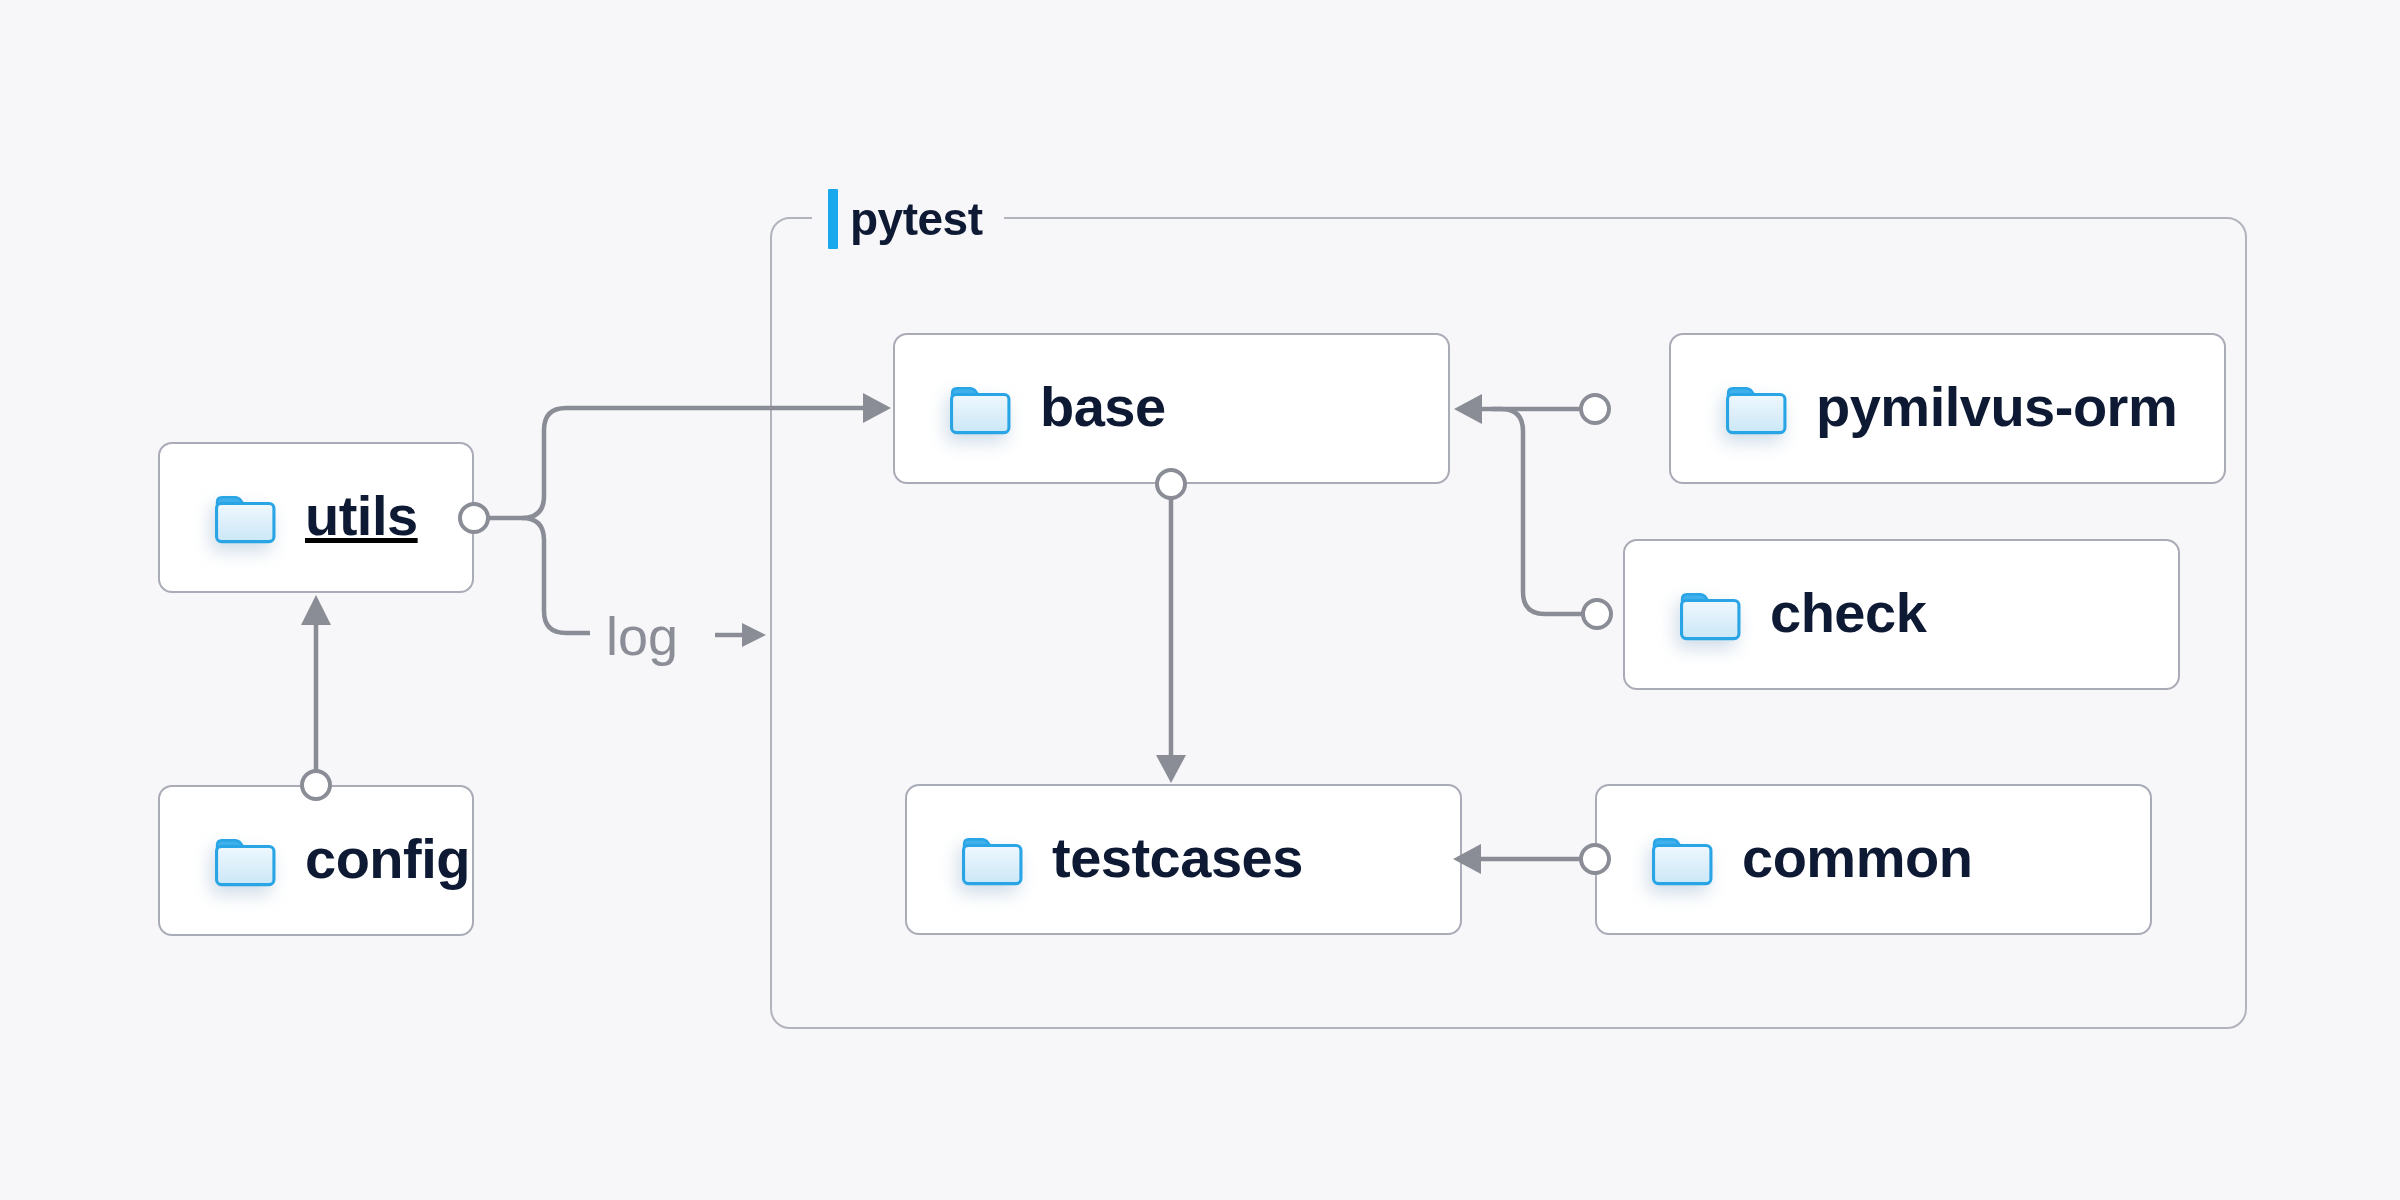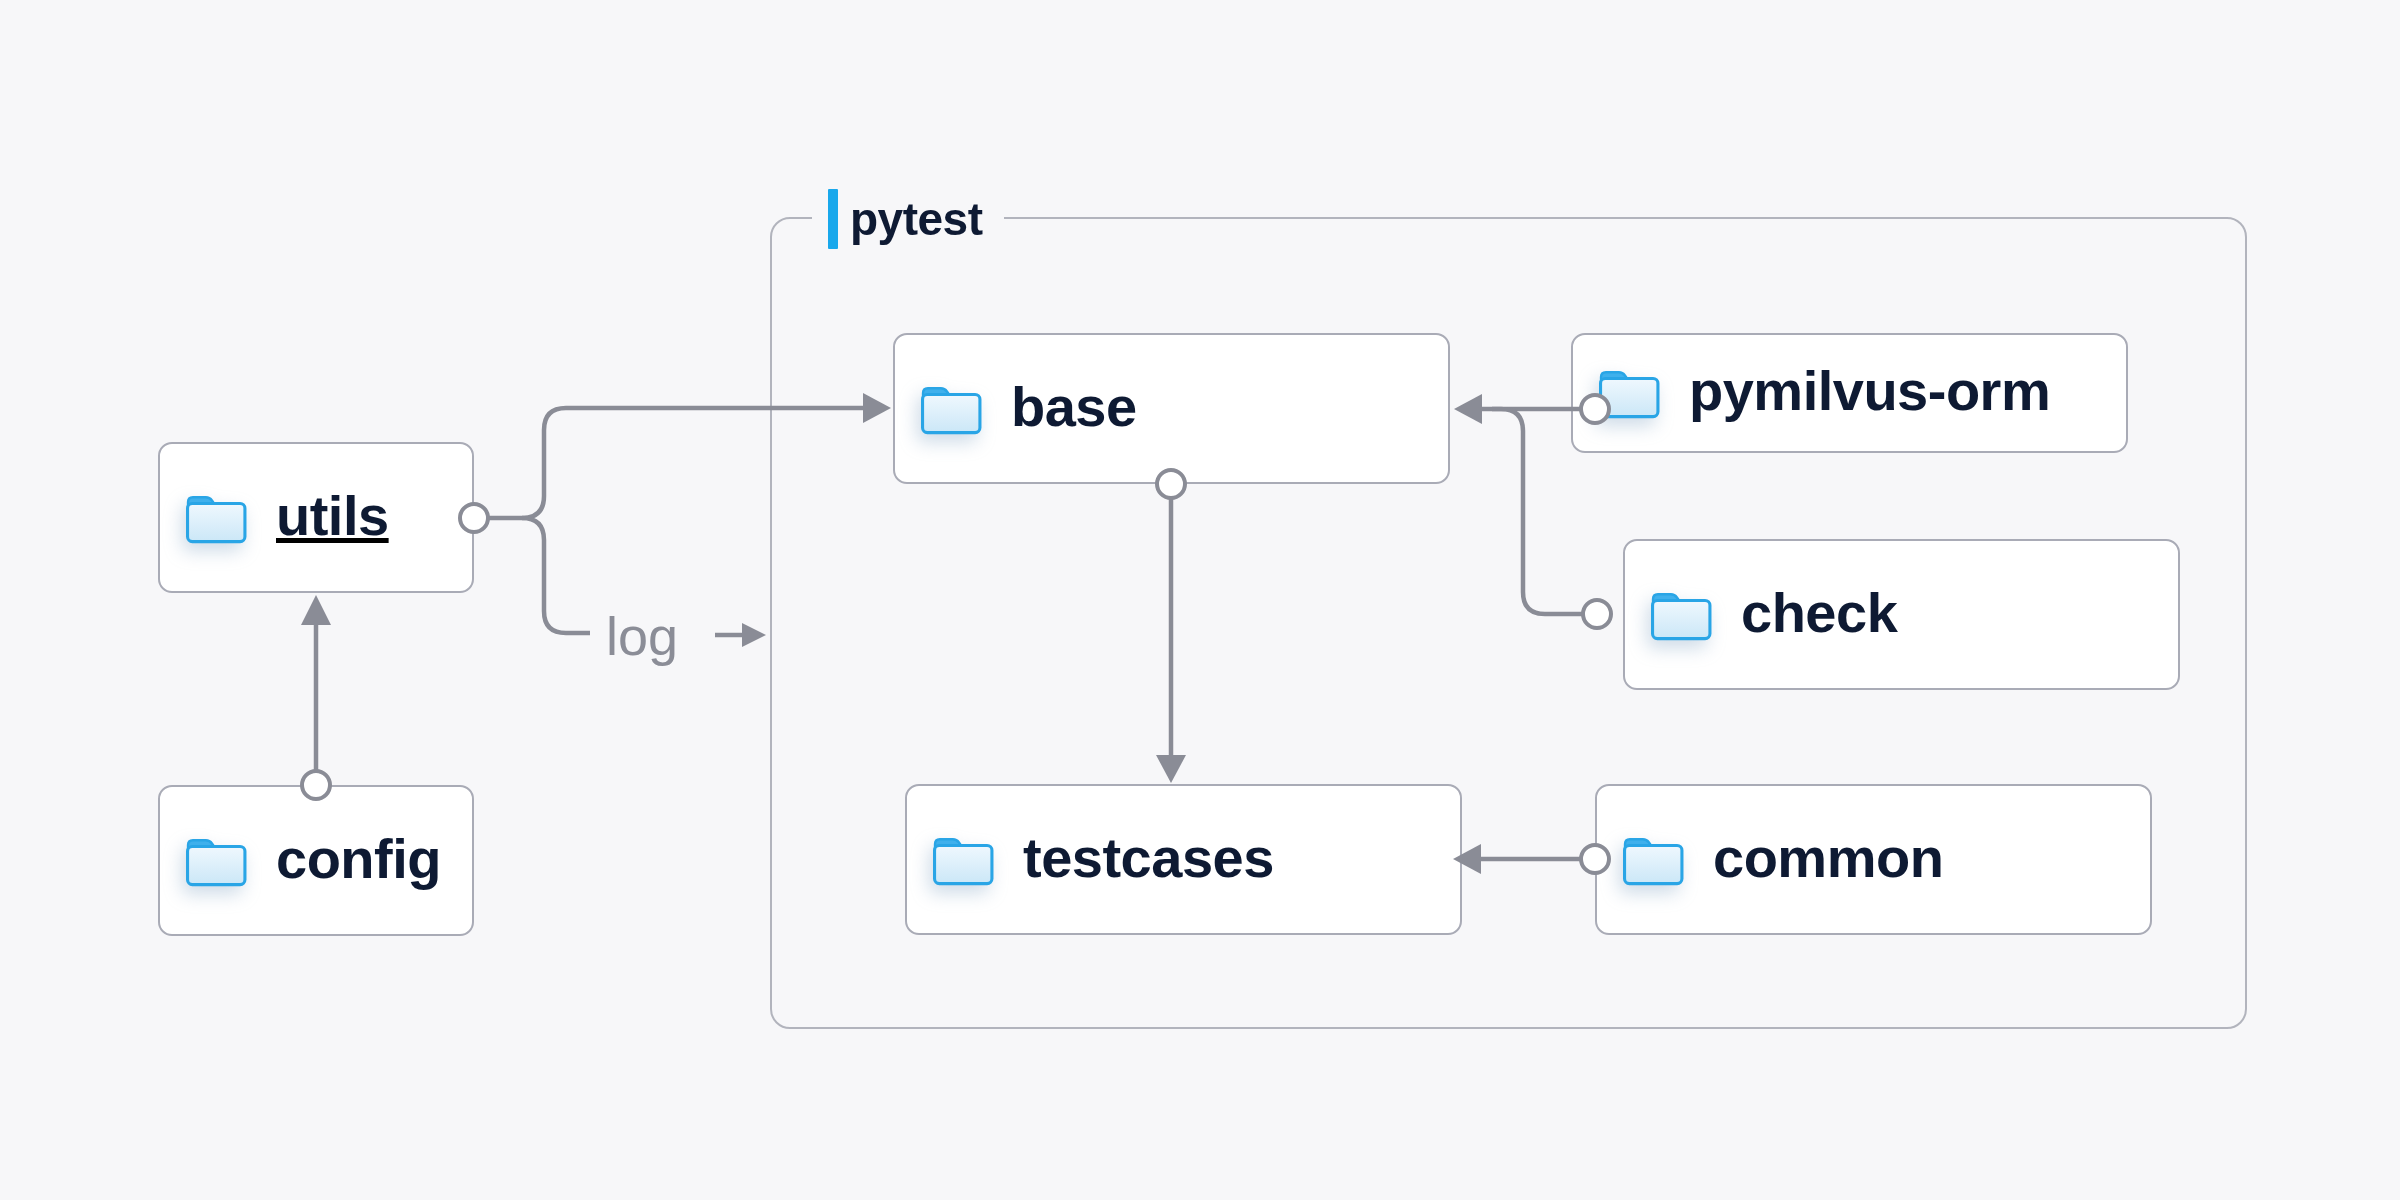--- a/index.html
+++ b/index.html
@@ -28,40 +28,40 @@
   }
   .accent-bar{width:10px;height:60px;background:var(--accent);border-radius:1px;}
   .group-label-text{
     font-size:46px;font-weight:700;color:var(--text);letter-spacing:-0.5px;
     white-space:nowrap;line-height:1;
   }
 
   
   .node{
     position:absolute;display:flex;align-items:center;
-    padding-left:23px;gap:27px;
+    padding-left:52px;gap:27px;
     background:var(--node-bg);
     border:2px solid var(--node-border);border-radius:14px;
   }
   .node-label{
     font-size:56px;font-weight:700;color:var(--text);
     letter-spacing:-0.5px;white-space:nowrap;line-height:1;
     padding-bottom:4px;
   }
   .folder-icon{
     width:66px;height:54px;flex:0 0 auto;
     filter:drop-shadow(-4px 8px 9px rgba(110,150,185,0.33));
   }
   .folder-tab{fill:var(--folder-tab);stroke:var(--folder-stroke);stroke-width:2.5;stroke-linejoin:round;}
   .folder-body{stroke:var(--folder-stroke);stroke-width:3.2;}
 
   .n-utils    {left:158px; top:442px; width:316px; height:151px;text-decoration:underline;}
   .n-config   {left:158px; top:785px; width:316px; height:151px;}
   .n-base     {left:893px; top:333px; width:557px; height:151px;}
-  .n-pymilvus {left:1571px;top:333px; width:557px; height:120px;}
+  .n-pymilvus {left:1669px;top:333px; width:557px; height:151px;}
   .n-check    {left:1623px;top:539px; width:557px; height:151px;}
   .n-testcases{left:905px; top:784px; width:557px; height:151px;}
   .n-common   {left:1595px;top:784px; width:557px; height:151px;}
 
   
   .overlay{position:absolute;left:0;top:0;width:2400px;height:1200px;pointer-events:none;}
   .edge path{fill:none;stroke:var(--line);stroke-width:4.5;stroke-linejoin:round;stroke-linecap:butt;}
   .edge polygon{fill:var(--line);stroke:none;}
   .edge circle{fill:#ffffff;stroke:var(--line);stroke-width:4;}
   .edge-label-text{

